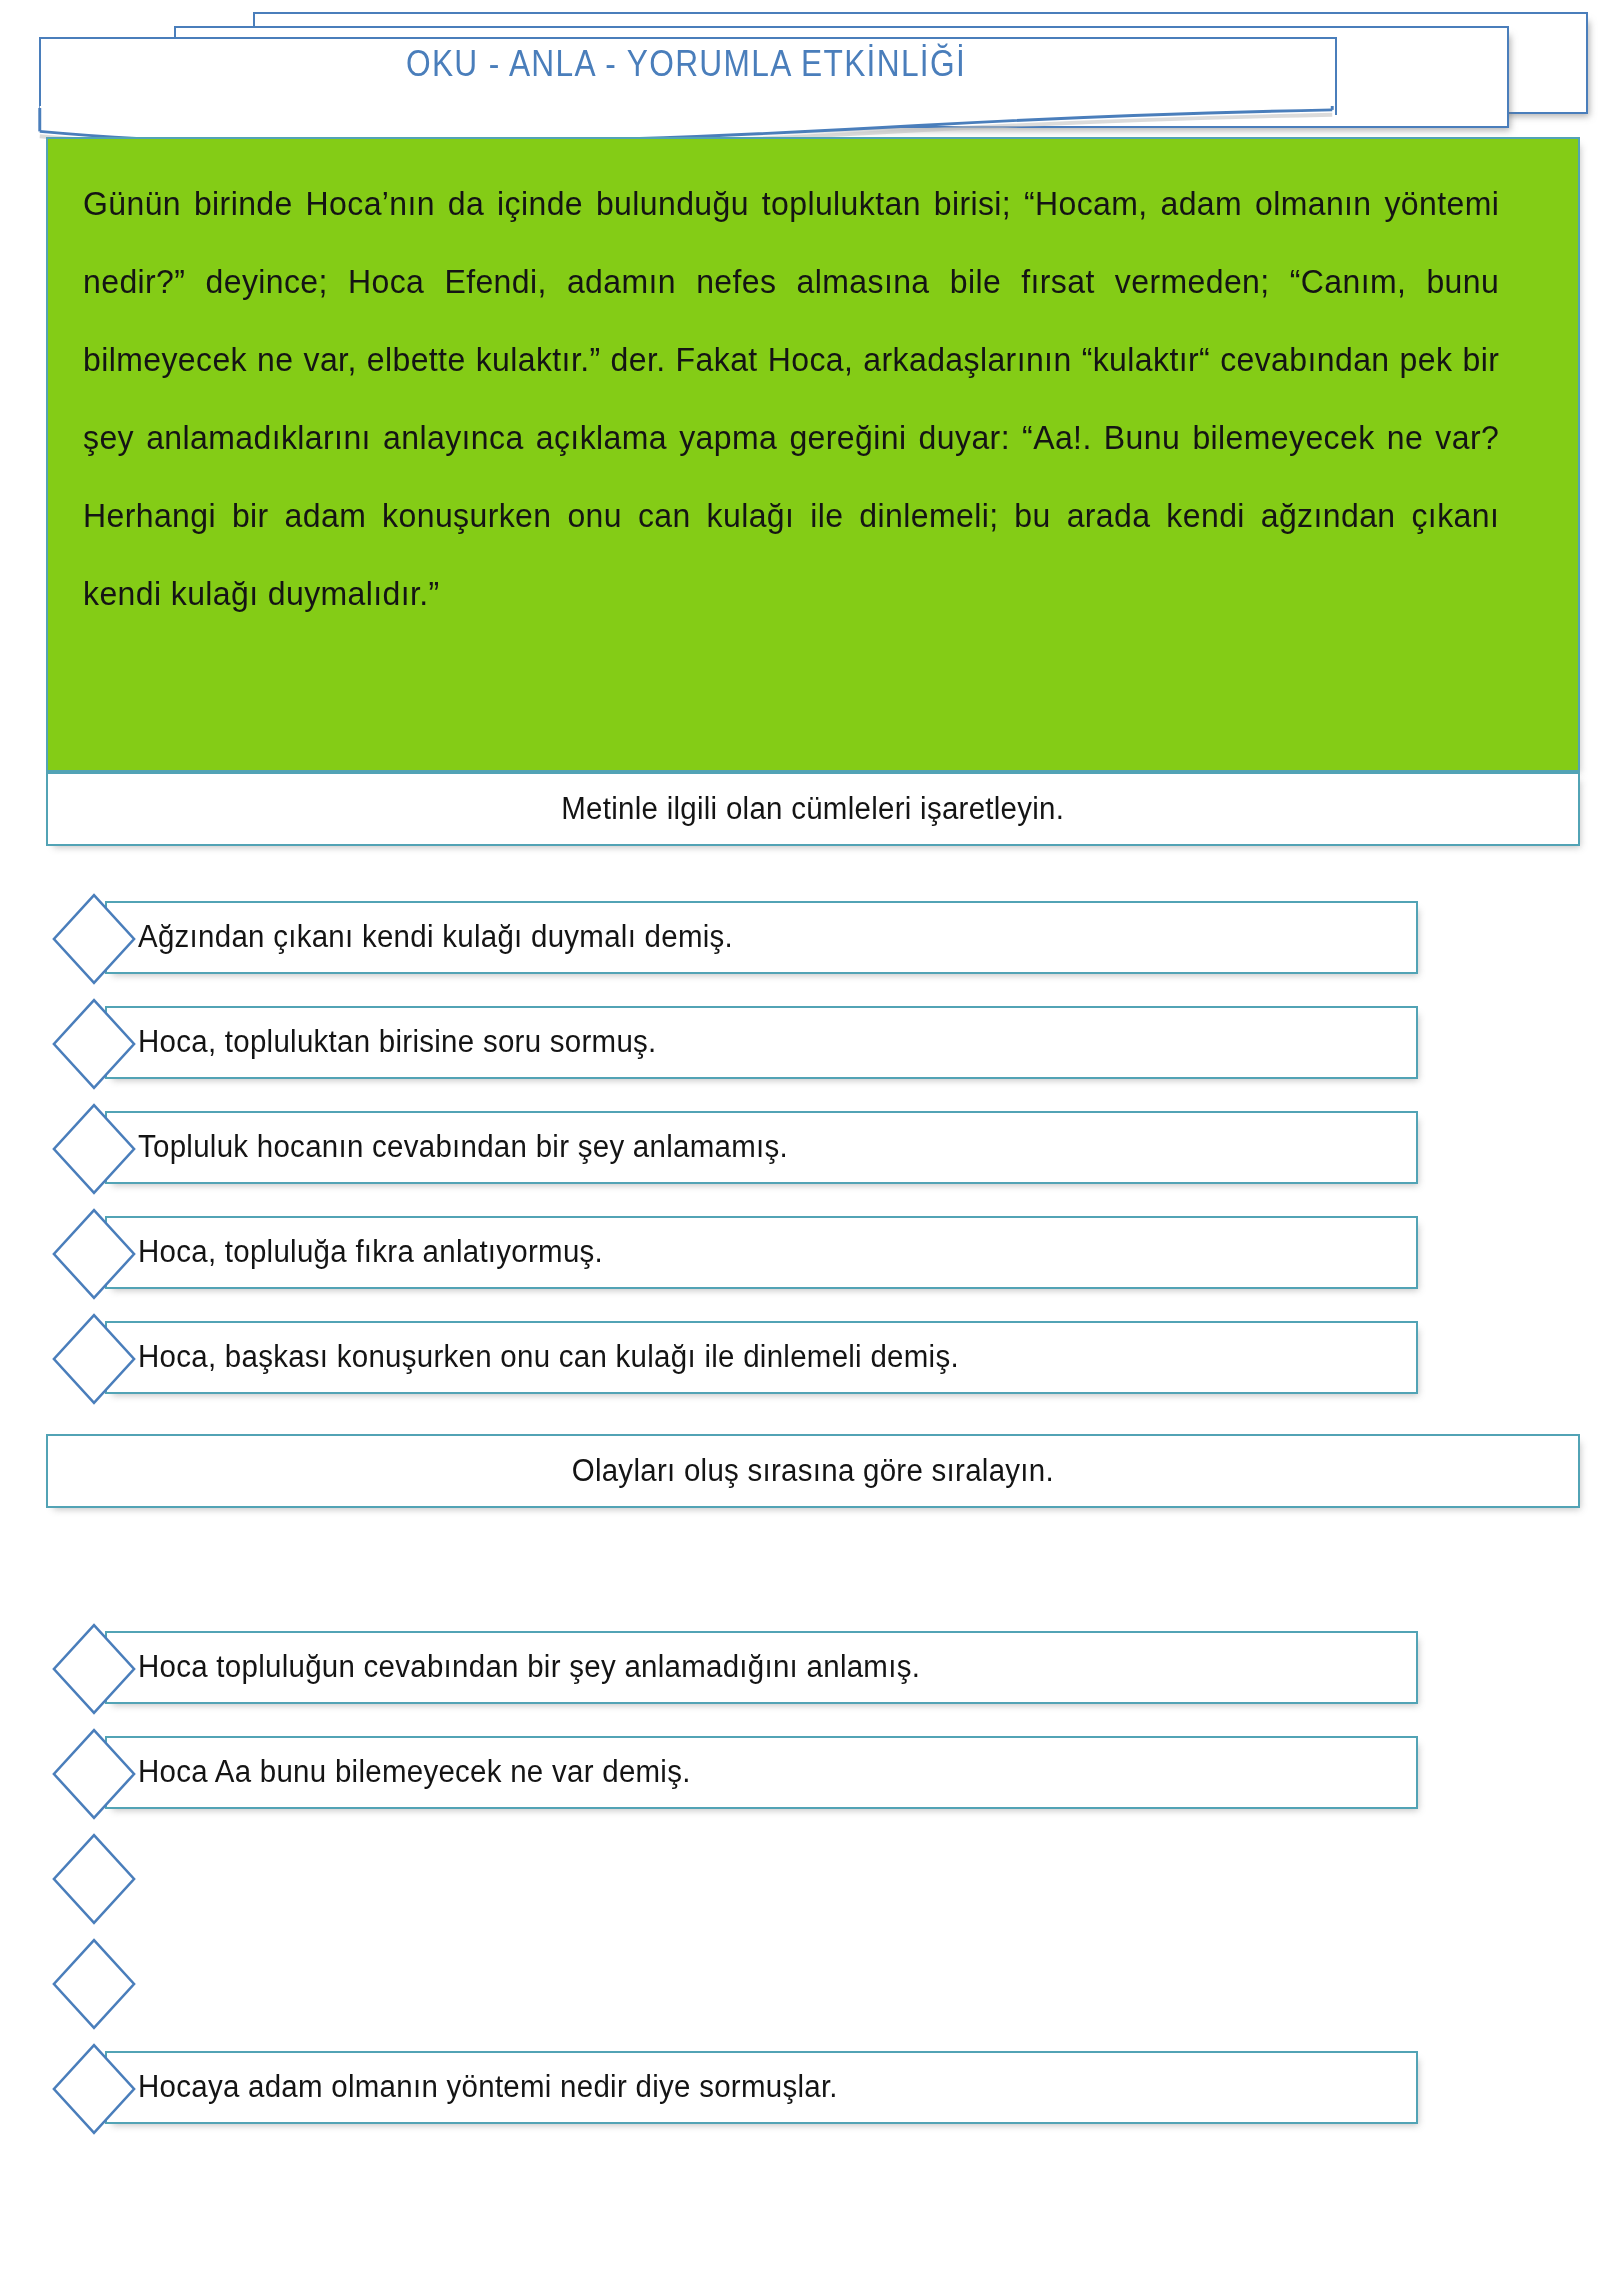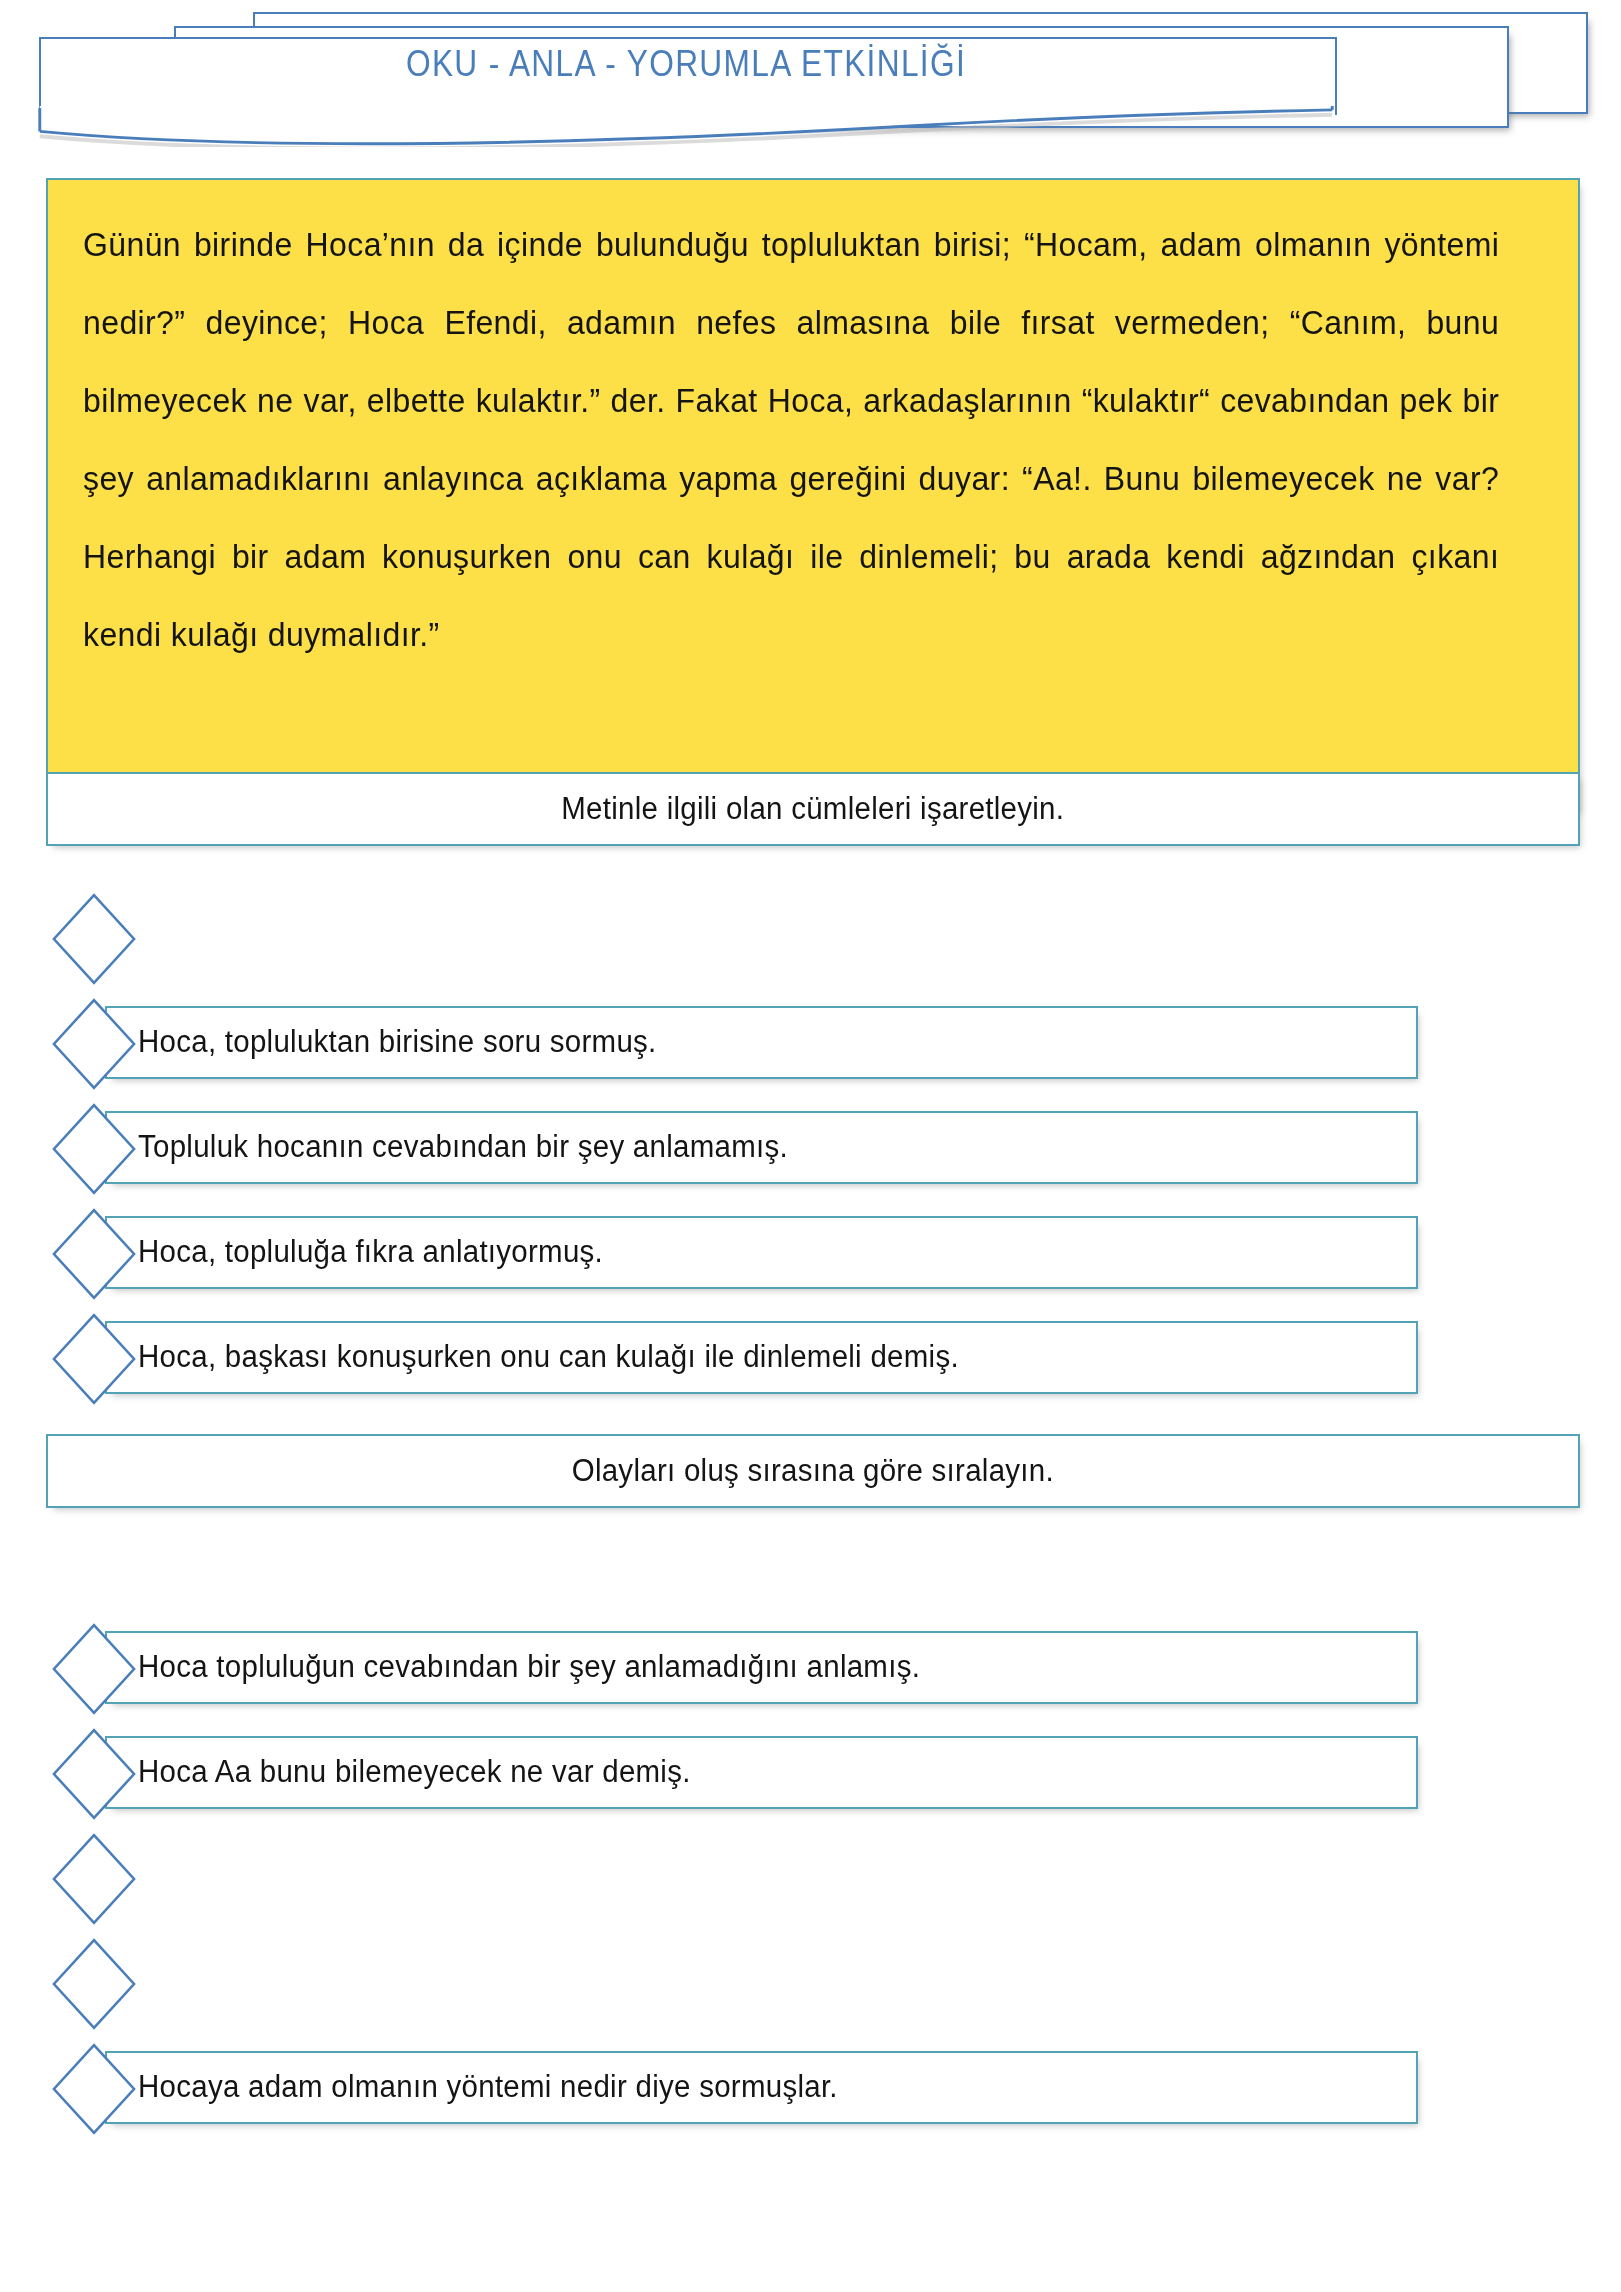--- a/index.html
+++ b/index.html
@@ -82,25 +82,24 @@
   }
 
   
   .passage-box {
     position: absolute;
     left: 46px;
     top: 137px;
     width: 1534px;
     min-height: 635px;
     border: 2px solid #52a3b5;
-    background: #fde047;
+    background: #84cc16;
     box-sizing: border-box;
     padding: 25.5px 35px 19.6px 35px;
     box-shadow: 3.9px 4.9px 6.9px -2.9px rgba(120,120,120,0.45);
-    margin-top: 41px;
   }
   .passage-text {
     font-family: "Liberation Sans", sans-serif;
     font-size: 33px;
     font-weight: 300;
     line-height: 78px;
     color: #141414;
     text-align: justify;
     text-justify: inter-word;
     letter-spacing: 0.4px;
@@ -215,20 +214,23 @@
     <p class="passage-text">Günün birinde Hoca’nın da içinde bulunduğu topluluktan birisi; “Hocam, adam olmanın yöntemi nedir?” deyince; Hoca Efendi, adamın nefes almasına bile fırsat vermeden; “Canım, bunu bilmeyecek ne var, elbette kulaktır.” der. Fakat Hoca, arkadaşlarının “kulaktır“ cevabından pek bir şey anlamadıklarını anlayınca açıklama yapma gereğini duyar: “Aa!.  Bunu bilemeyecek ne var? Herhangi bir adam konuşurken onu can kulağı ile dinlemeli; bu arada kendi ağzından çıkanı kendi kulağı duymalıdır.”</p>
   </div>
 
   <div class="instruction-bar" id="instr-1">
     <span>Metinle ilgili olan cümleleri işaretleyin.</span>
   </div>
 
   <div class="options-group" id="group-1">
 
     <div class="option-row">
+      <div class="option-box">
+        <span class="option-text">Ağzından çıkanı kendi kulağı duymalı demiş.</span>
+      </div>
       <div class="diamond">
         <svg width="86" height="94" viewBox="0 0 88 96" xmlns="http://www.w3.org/2000/svg">
           <polygon points="44,3 85,48 44,93 3,48" fill="#ffffff" stroke="#4a7ebb" stroke-width="2.6"></polygon>
         </svg>
       </div>
     </div>
 
     <div class="option-row">
       <div class="option-box">
         <span class="option-text">Hoca, topluluktan birisine soru sormuş.</span>

